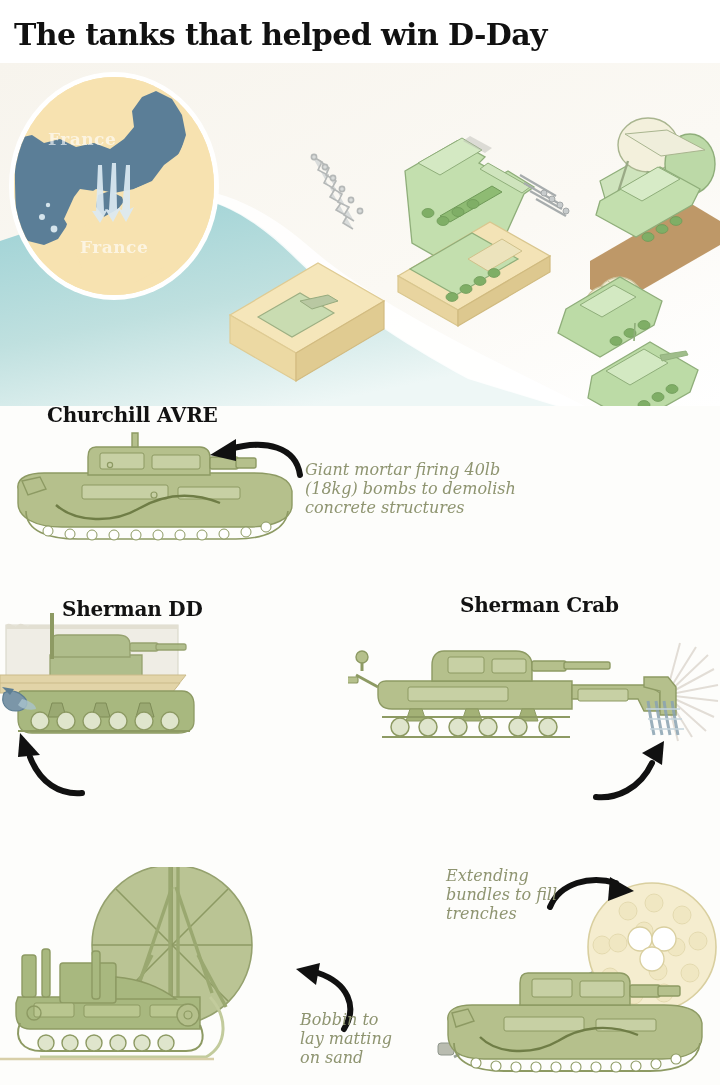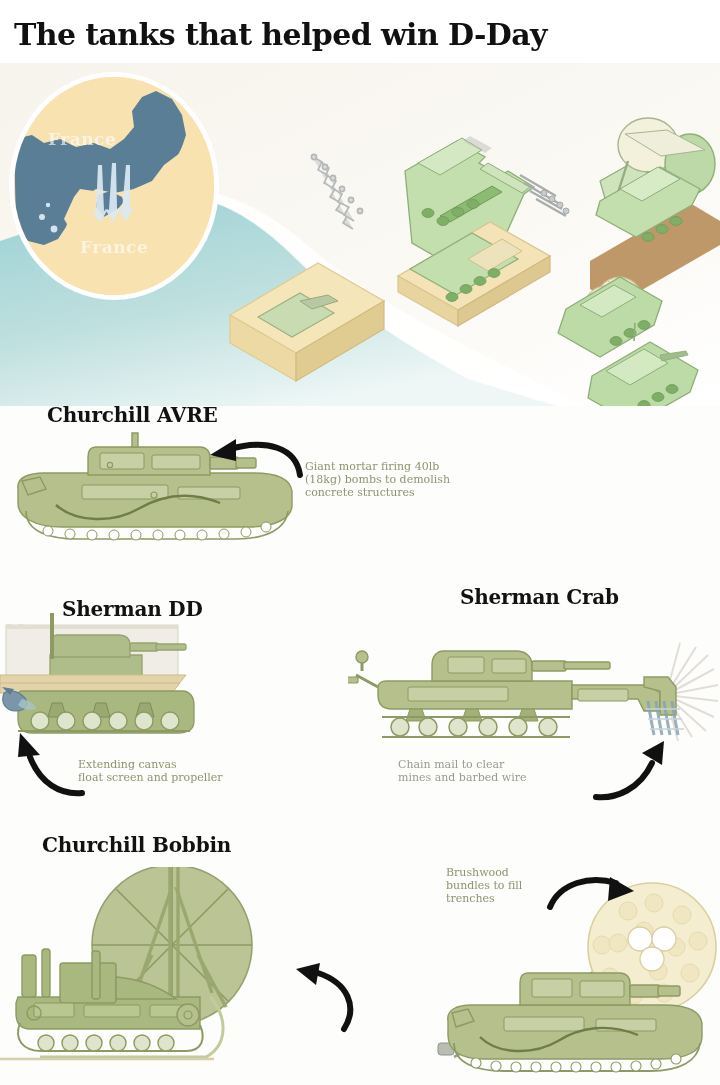--- a/index.html
+++ b/index.html
@@ -72,24 +72,25 @@
   .panel-title {
     font-family: "DejaVu Serif", serif;
     font-weight: bold;
     font-size: 20px;
     color: #121212;
     letter-spacing: -0.2px;
     white-space: nowrap;
   }
   .caption {
     font-family: "DejaVu Serif", serif;
-    font-size: 11px;
+    font-size: 16px;
     line-height: 1.18;
     color: #8e9470;
     white-space: pre-line;
+    font-style: italic;
   }
   .caption.grey { color: #9a9a92; }
   .tank-svg { display: block; }
   .arrow-svg { position: absolute; }
 
   
   #panel-avre      { left: 0;   top: 388px; width: 577px; height: 170px; }
   #panel-dd        { left: 0;   top: 566px; width: 350px; height: 245px; }
   #panel-crab      { left: 352px; top: 566px; width: 368px; height: 245px; }
   #panel-bobbin    { left: 0;   top: 818px; width: 430px; height: 267px; }
@@ -361,26 +362,24 @@
         <path d="M10,82 L2,74 L14,76 Z" fill="#5d7e93"></path>
         <path d="M22,86 C30,88 36,92 36,96 C30,98 22,96 18,92 Z" fill="#a9c3cd" opacity=".8"></path>
       </g>
     </svg>
 
     <svg class="arrow-svg" style="left:6px;top:152px;" width="86" height="66" viewBox="0 0 86 66">
       <path d="M76,60 C54,62 34,50 24,24" fill="none" stroke="#111" stroke-width="6" stroke-linecap="round"></path>
       <path d="M14,0 L34,22 L12,24 Z" fill="#111"></path>
     </svg>
 
-    <div class="caption" style="position:absolute;left:78px;top:178px;width:272px;">Extending canvas
-float screen and propeller</div>
   </div>
 
   <div class="panel" id="panel-crab">
-    <div class="panel-title" style="position:absolute;left:108px;top:4px;">Sherman Crab</div>
+    <div class="panel-title" style="position:absolute;left:108px;top:12px;">Sherman Crab</div>
 
     <svg class="tank-svg" style="position:absolute;left:-4px;top:48px;" width="372" height="120" viewBox="0 0 372 120">
 
       <g stroke="#ded8d0" stroke-width="2" opacity=".85" fill="none">
         <path d="M318,66 L360,26"></path>
           <path d="M318,66 L366,40"></path>
           <path d="M318,66 L370,56"></path>
         <path d="M318,66 L370,72"></path>
           <path d="M318,66 L366,88"></path>
           <path d="M318,66 L358,102"></path>
@@ -440,26 +439,23 @@
           <path d="M300,90 L334,90"></path>
           <path d="M302,100 L336,100"></path>
       </g>
     </svg>
 
     <svg class="arrow-svg" style="left:238px;top:160px;" width="92" height="62" viewBox="0 0 92 62">
       <path d="M6,56 C26,58 50,48 62,22" fill="none" stroke="#111" stroke-width="6" stroke-linecap="round"></path>
       <path d="M74,0 L72,24 L52,12 Z" fill="#111"></path>
     </svg>
 
-    <div class="caption grey" style="position:absolute;left:46px;top:178px;width:290px;">Chain mail to clear
-mines and barbed wire</div>
   </div>
 
   <div class="panel" id="panel-bobbin">
-    <div class="panel-title" style="position:absolute;left:42px;top:0;">Churchill Bobbin</div>
 
     <svg class="tank-svg" style="position:absolute;left:0px;top:34px;" width="310" height="230" viewBox="0 0 310 230">
 
       <circle cx="172" cy="78" r="80" fill="#b5c08c" stroke="#8d9a63" stroke-width="1.6" opacity=".92"></circle>
       <g stroke="#8d9a63" stroke-width="1.6" fill="none">
         <path d="M172,-2 L172,158"></path>
           <path d="M92,78 L252,78"></path>
         <path d="M116,22 L228,134"></path>
           <path d="M228,22 L116,134"></path>
       </g>
@@ -502,20 +498,23 @@
       </g>
       <circle cx="34" cy="146" r="7" fill="none" stroke="#8d9a63" stroke-width="1.4"></circle>
       <path d="M0,192 L214,192" stroke="#d8cfa8" stroke-width="2.6" fill="none"></path>
     </svg>
 
     <svg class="arrow-svg" style="left:282px;top:130px;" width="86" height="72" viewBox="0 0 86 72">
       <path d="M62,66 C76,44 66,20 36,10" fill="none" stroke="#111" stroke-width="6" stroke-linecap="round"></path>
       <path d="M14,6 L38,0 L34,22 Z" fill="#111"></path>
     </svg>
 
+    <div class="caption" style="position:absolute;left:300px;top:178px;width:130px;">Bobbin to
+lay matting
+on sand</div>
   </div>
 
   <div class="panel" id="panel-fascine">
 
     <svg class="tank-svg" style="position:absolute;left:0px;top:48px;" width="288" height="218" viewBox="0 0 288 218">
 
       <g stroke="#9aa39a" stroke-width="2.6" fill="none">
         <path d="M18,170 L196,72"></path>
         <path d="M22,176 L200,80"></path>
       </g>
@@ -577,18 +576,18 @@
           <circle cx="224" cy="183" r="5"></circle>
         <circle cx="244" cy="178" r="5"></circle>
       </g>
     </svg>
 
     <svg class="arrow-svg" style="left:114px;top:36px;" width="92" height="46" viewBox="0 0 92 46">
       <path d="M4,38 C14,14 44,6 70,14" fill="none" stroke="#111" stroke-width="6" stroke-linecap="round"></path>
       <path d="M88,22 L62,32 L64,8 Z" fill="#111"></path>
     </svg>
 
-    <div class="caption" style="position:absolute;left:14px;top:34px;width:140px;">Brushwood
+    <div class="caption" style="position:absolute;left:14px;top:34px;width:140px;">Extending
 bundles to fill
 trenches</div>
   </div>
 
 </div>
 
 </body></html>

